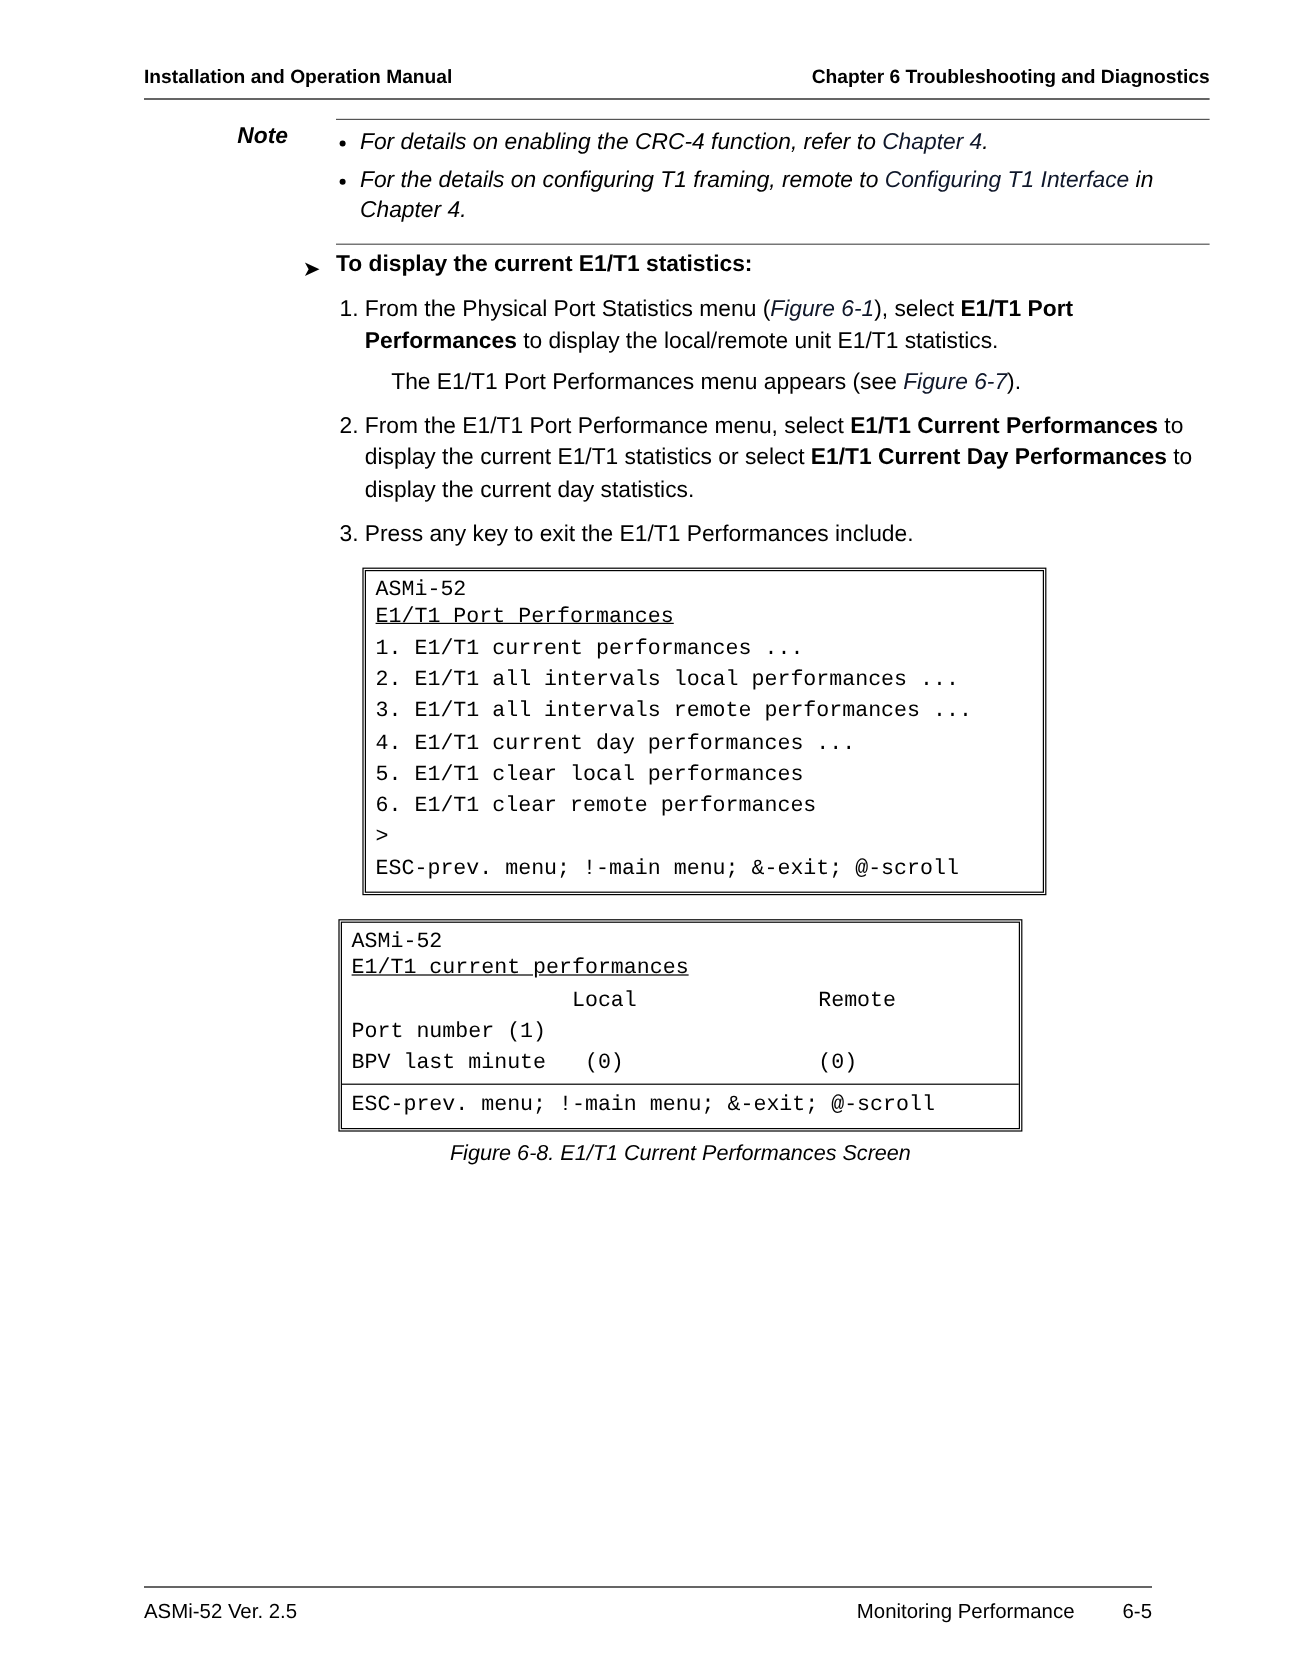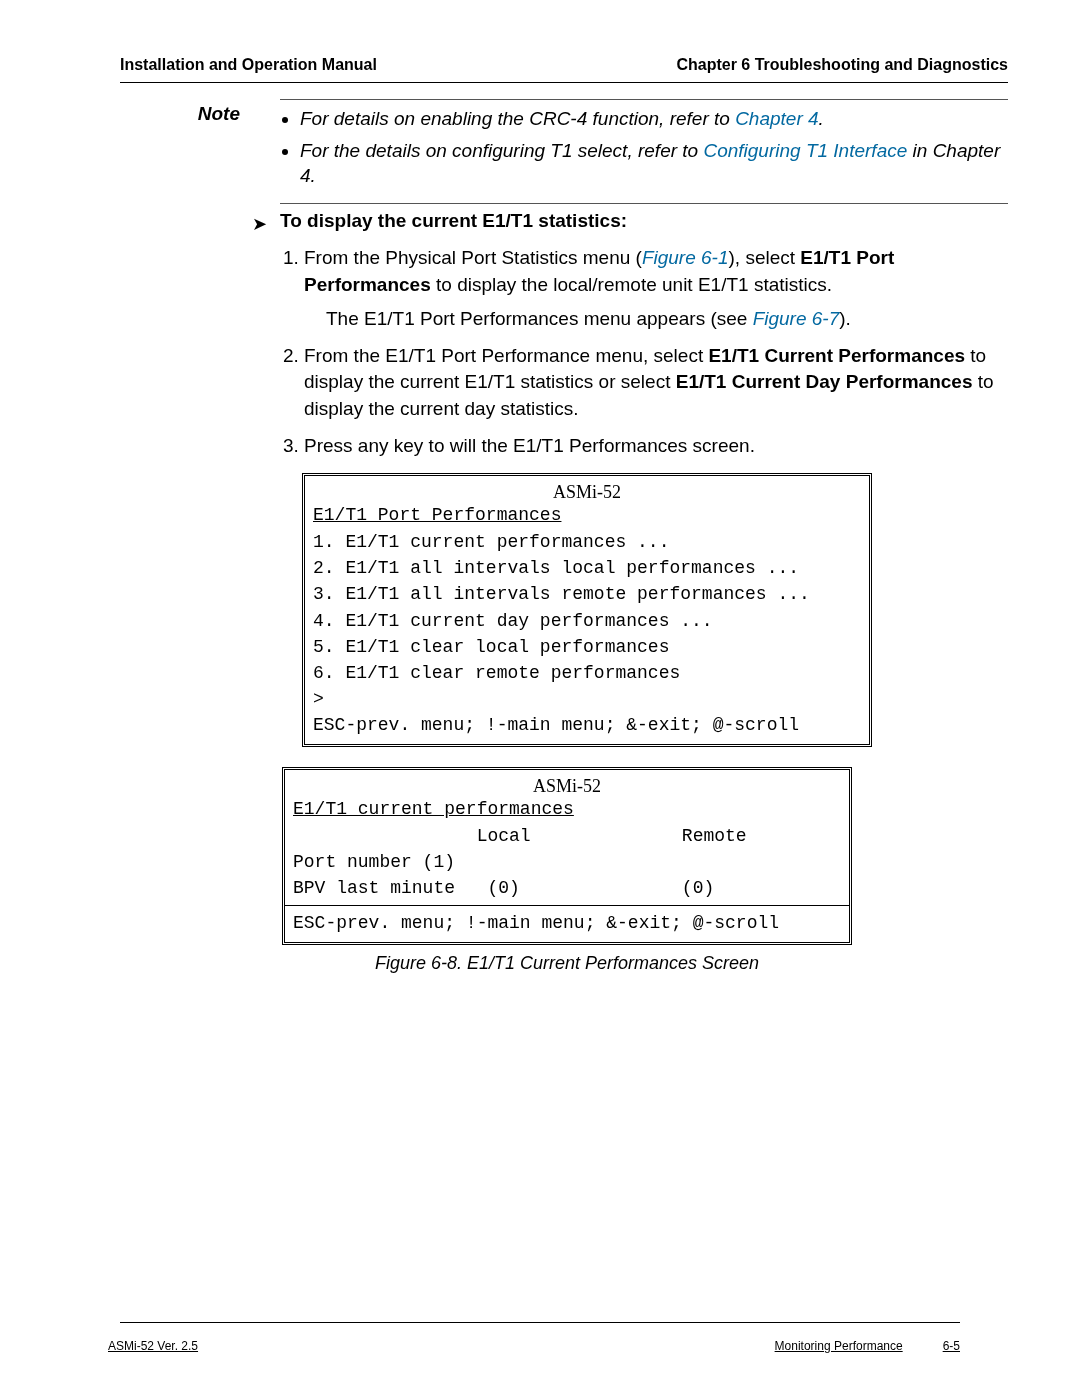--- a/index.html
+++ b/index.html
@@ -53,21 +53,21 @@
     margin: 0 0 14px 0;
     padding-left: 20px;
   }
   ul.note-list li {
     font-style: italic;
     font-size: 19px;
     line-height: 1.35;
     margin-bottom: 6px;
   }
   .link {
-    color: #0369a1;
+    color: #0f172a;
     font-style: italic;
   }
   h3.section {
     font-size: 21px;
     font-weight: 700;
     margin: 22px 0 8px 0;
   }
   .proc-row {
     display: flex;
     align-items: flex-start;
@@ -107,23 +107,23 @@
     box-sizing: border-box;
   }
   .figure-box pre {
     margin: 0;
     font-family: "Courier New", monospace;
     font-size: 18px;
     line-height: 1.45;
     white-space: pre;
   }
   .fig-title-center {
-    font-family: Liberation Serif, serif;
-    font-size: 18px;
-    text-align: center;
+    font-family: Liberation Mono, monospace;
+    font-size: 18px;
+    text-align: left;
     margin-bottom: 2px;
   }
   .fig-heading {
     font-family: "Courier New", monospace;
     font-size: 18px;
     text-decoration: underline;
     margin-bottom: 4px;
   }
   .fig-divider {
     border-top: 1px solid #000;
@@ -143,27 +143,26 @@
   }
   .ftr-rule {
     position: absolute;
     left: 120px;
     right: 120px;
     bottom: 74px;
     border-top: 1px solid #000;
   }
   .ftr {
     position: absolute;
-    left: 108px;
+    left: 120px;
     right: 120px;
     bottom: 44px;
     display: flex;
     justify-content: space-between;
-    font-size: 12px;
-    text-decoration: underline;
+    font-size: 17px;
   }
   .ftr .right {
     display: flex;
     gap: 40px;
   }
 </style>
 </head>
 <body>
 
 <div class="page">
@@ -177,42 +176,42 @@
   <div class="body">
     <div class="note-col">Note</div>
     <div class="content-col">
 
       <div class="rule thin" style="margin-top:0"></div>
       <ul class="note-list">
         <li>
           <span>For details on enabling the CRC-4 function, refer to </span><span class="link">Chapter 4</span><span>.</span>
         </li>
         <li>
-          <span>For the details on configuring T1 select, refer to </span><span class="link">Configuring T1 Interface</span><span> in Chapter 4.</span>
+          <span>For the details on configuring T1 framing, remote to </span><span class="link">Configuring T1 Interface</span><span> in Chapter 4.</span>
         </li>
       </ul>
       <div class="rule thin"></div>
 
 
       <div class="proc-row">
         <span class="proc-icon">➤</span>
         <span class="proc-title">To display the current E1/T1 statistics:</span>
       </div>
 
       <ol class="steps">
         <li>
           <span>From the Physical Port Statistics menu (</span><span class="link">Figure 6-1</span><span>), select </span><span class="b">E1/T1 Port Performances</span><span> to display the local/remote unit E1/T1 statistics.</span>
           <div class="step-sub">
             <span>The E1/T1 Port Performances menu appears (see </span><span class="link">Figure 6-7</span><span>).</span>
           </div>
         </li>
         <li>
           <span>From the E1/T1 Port Performance menu, select </span><span class="b">E1/T1 Current Performances</span><span> to display the current E1/T1 statistics or select </span><span class="b">E1/T1 Current Day Performances</span><span> to display the current day statistics.</span>
         </li>
-        <li>Press any key to will the E1/T1 Performances screen.</li>
+        <li>Press any key to exit the E1/T1 Performances include.</li>
       </ol>
 
       <div class="figure-box">
         <div class="fig-title-center">ASMi-52</div>
         <div class="fig-heading">E1/T1 Port Performances</div>
         <pre>1. E1/T1 current performances ...
 2. E1/T1 all intervals local performances ...
 3. E1/T1 all intervals remote performances ...
 4. E1/T1 current day performances ...
 5. E1/T1 clear local performances

